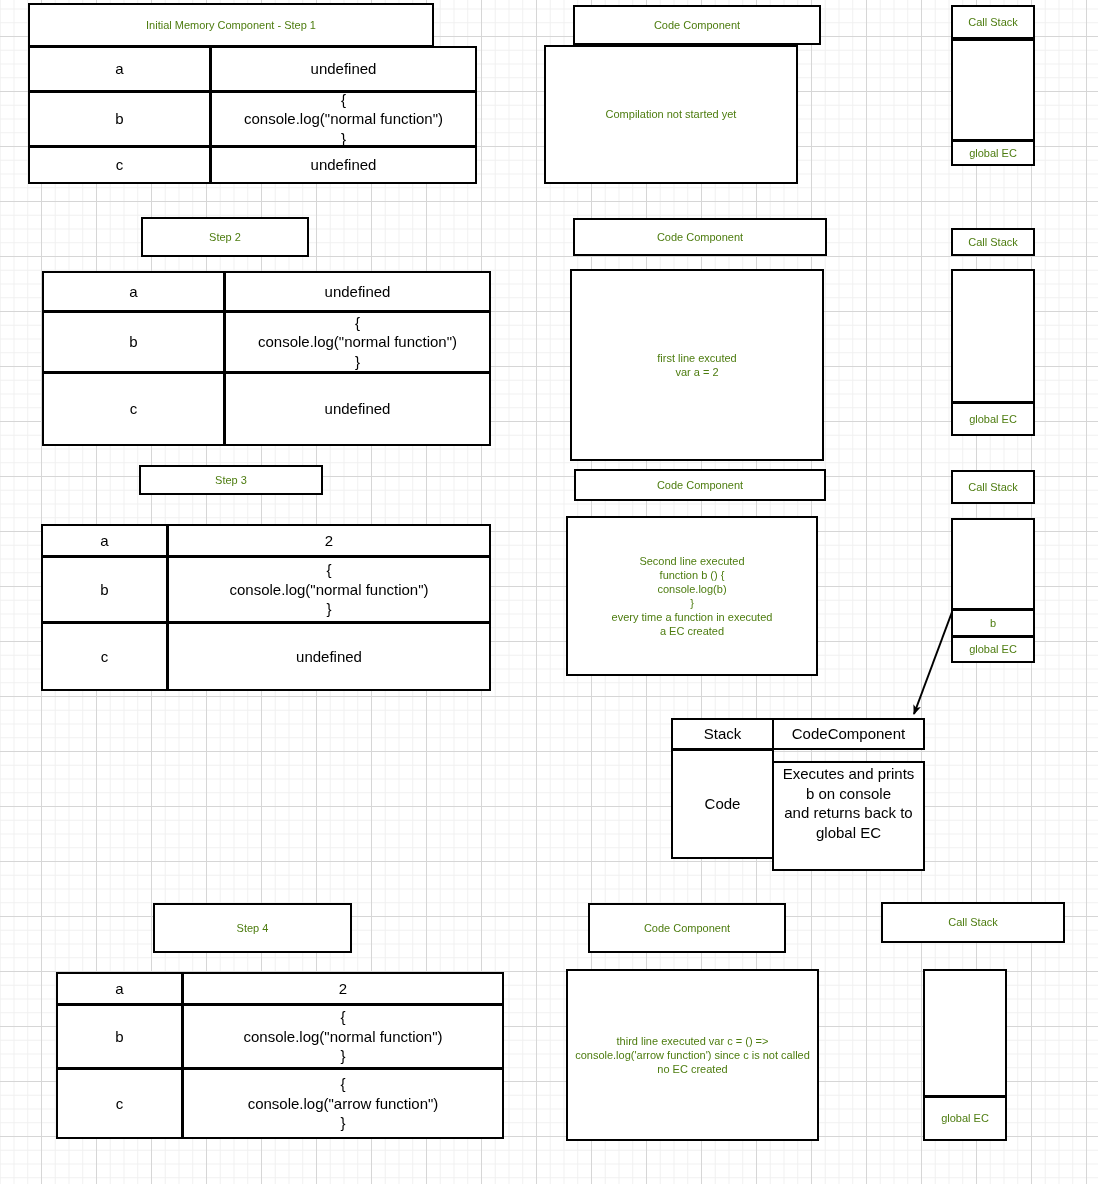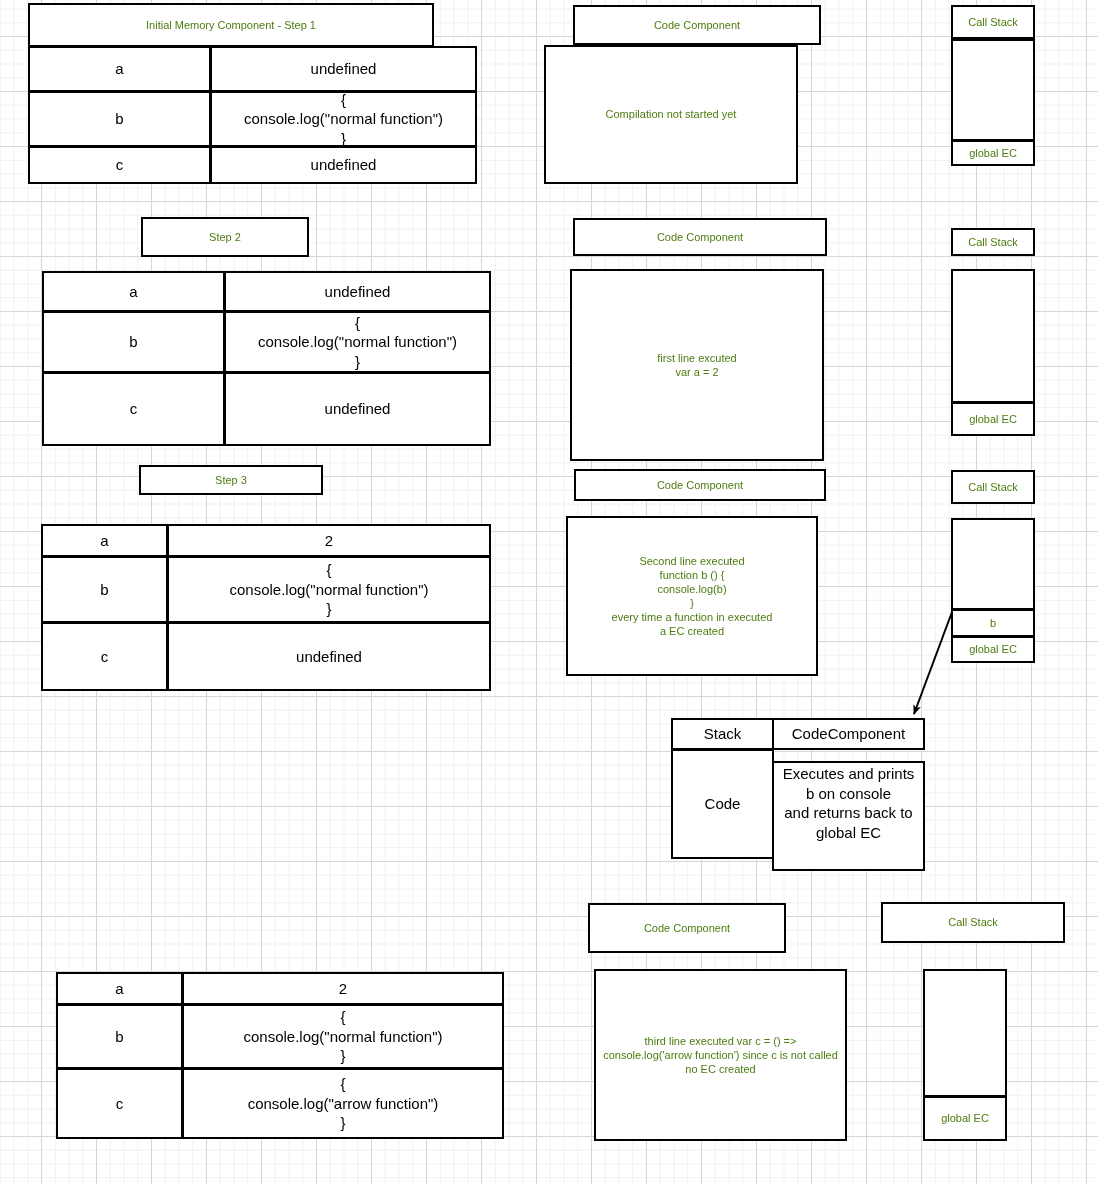--- a/index.html
+++ b/index.html
@@ -155,36 +155,37 @@
 
   <svg class="arrow-layer" viewBox="0 0 1098 1184" xmlns="http://www.w3.org/2000/svg">
     <defs>
       <marker id="arrowhead" markerWidth="10" markerHeight="8" refX="9" refY="4" orient="auto" markerUnits="userSpaceOnUse">
         <path d="M0,0 L10,4 L0,8 L2.6,4 Z" fill="#000000"></path>
       </marker>
     </defs>
     <line x1="952" y1="612" x2="914" y2="714" stroke="#000000" stroke-width="2" marker-end="url(#arrowhead)"></line>
   </svg>
 
+  <div class="box" style="left:153px; top:903px; width:199px; height:50px;">Step 4</div>
 
   <div class="cell" style="left:56px; top:972px; width:127px; height:33px;">a</div>
   <div class="cell" style="left:182px; top:972px; width:322px; height:33px;">2</div>
 
   <div class="cell" style="left:56px; top:1004px; width:127px; height:65px;">b</div>
   <div class="cell" style="left:182px; top:1004px; width:322px; height:65px;">{
 console.log("normal function")
 }</div>
 
   <div class="cell" style="left:56px; top:1068px; width:127px; height:71px;">c</div>
   <div class="cell" style="left:182px; top:1068px; width:322px; height:71px;">{
 console.log("arrow function")
 }</div>
 
   <div class="box" style="left:588px; top:903px; width:198px; height:50px;">Code Component</div>
-  <div class="box" style="left:594px; top:969px; width:253px; height:172px; padding:0 6px; white-space:normal;">third  line executed
+  <div class="box" style="left:566px; top:969px; width:253px; height:172px; padding:0 6px; white-space:normal;">third  line executed
 var c = () =&gt; console.log('arrow function')
 since c is not called no EC created</div>
 
   <div class="box" style="left:881px; top:902px; width:184px; height:41px;">Call Stack</div>
   <div class="box" style="left:923px; top:969px; width:84px; height:128px;"></div>
   <div class="box" style="left:923px; top:1096px; width:84px; height:45px;">global EC</div>
 
 </div>
 
 </body></html>

